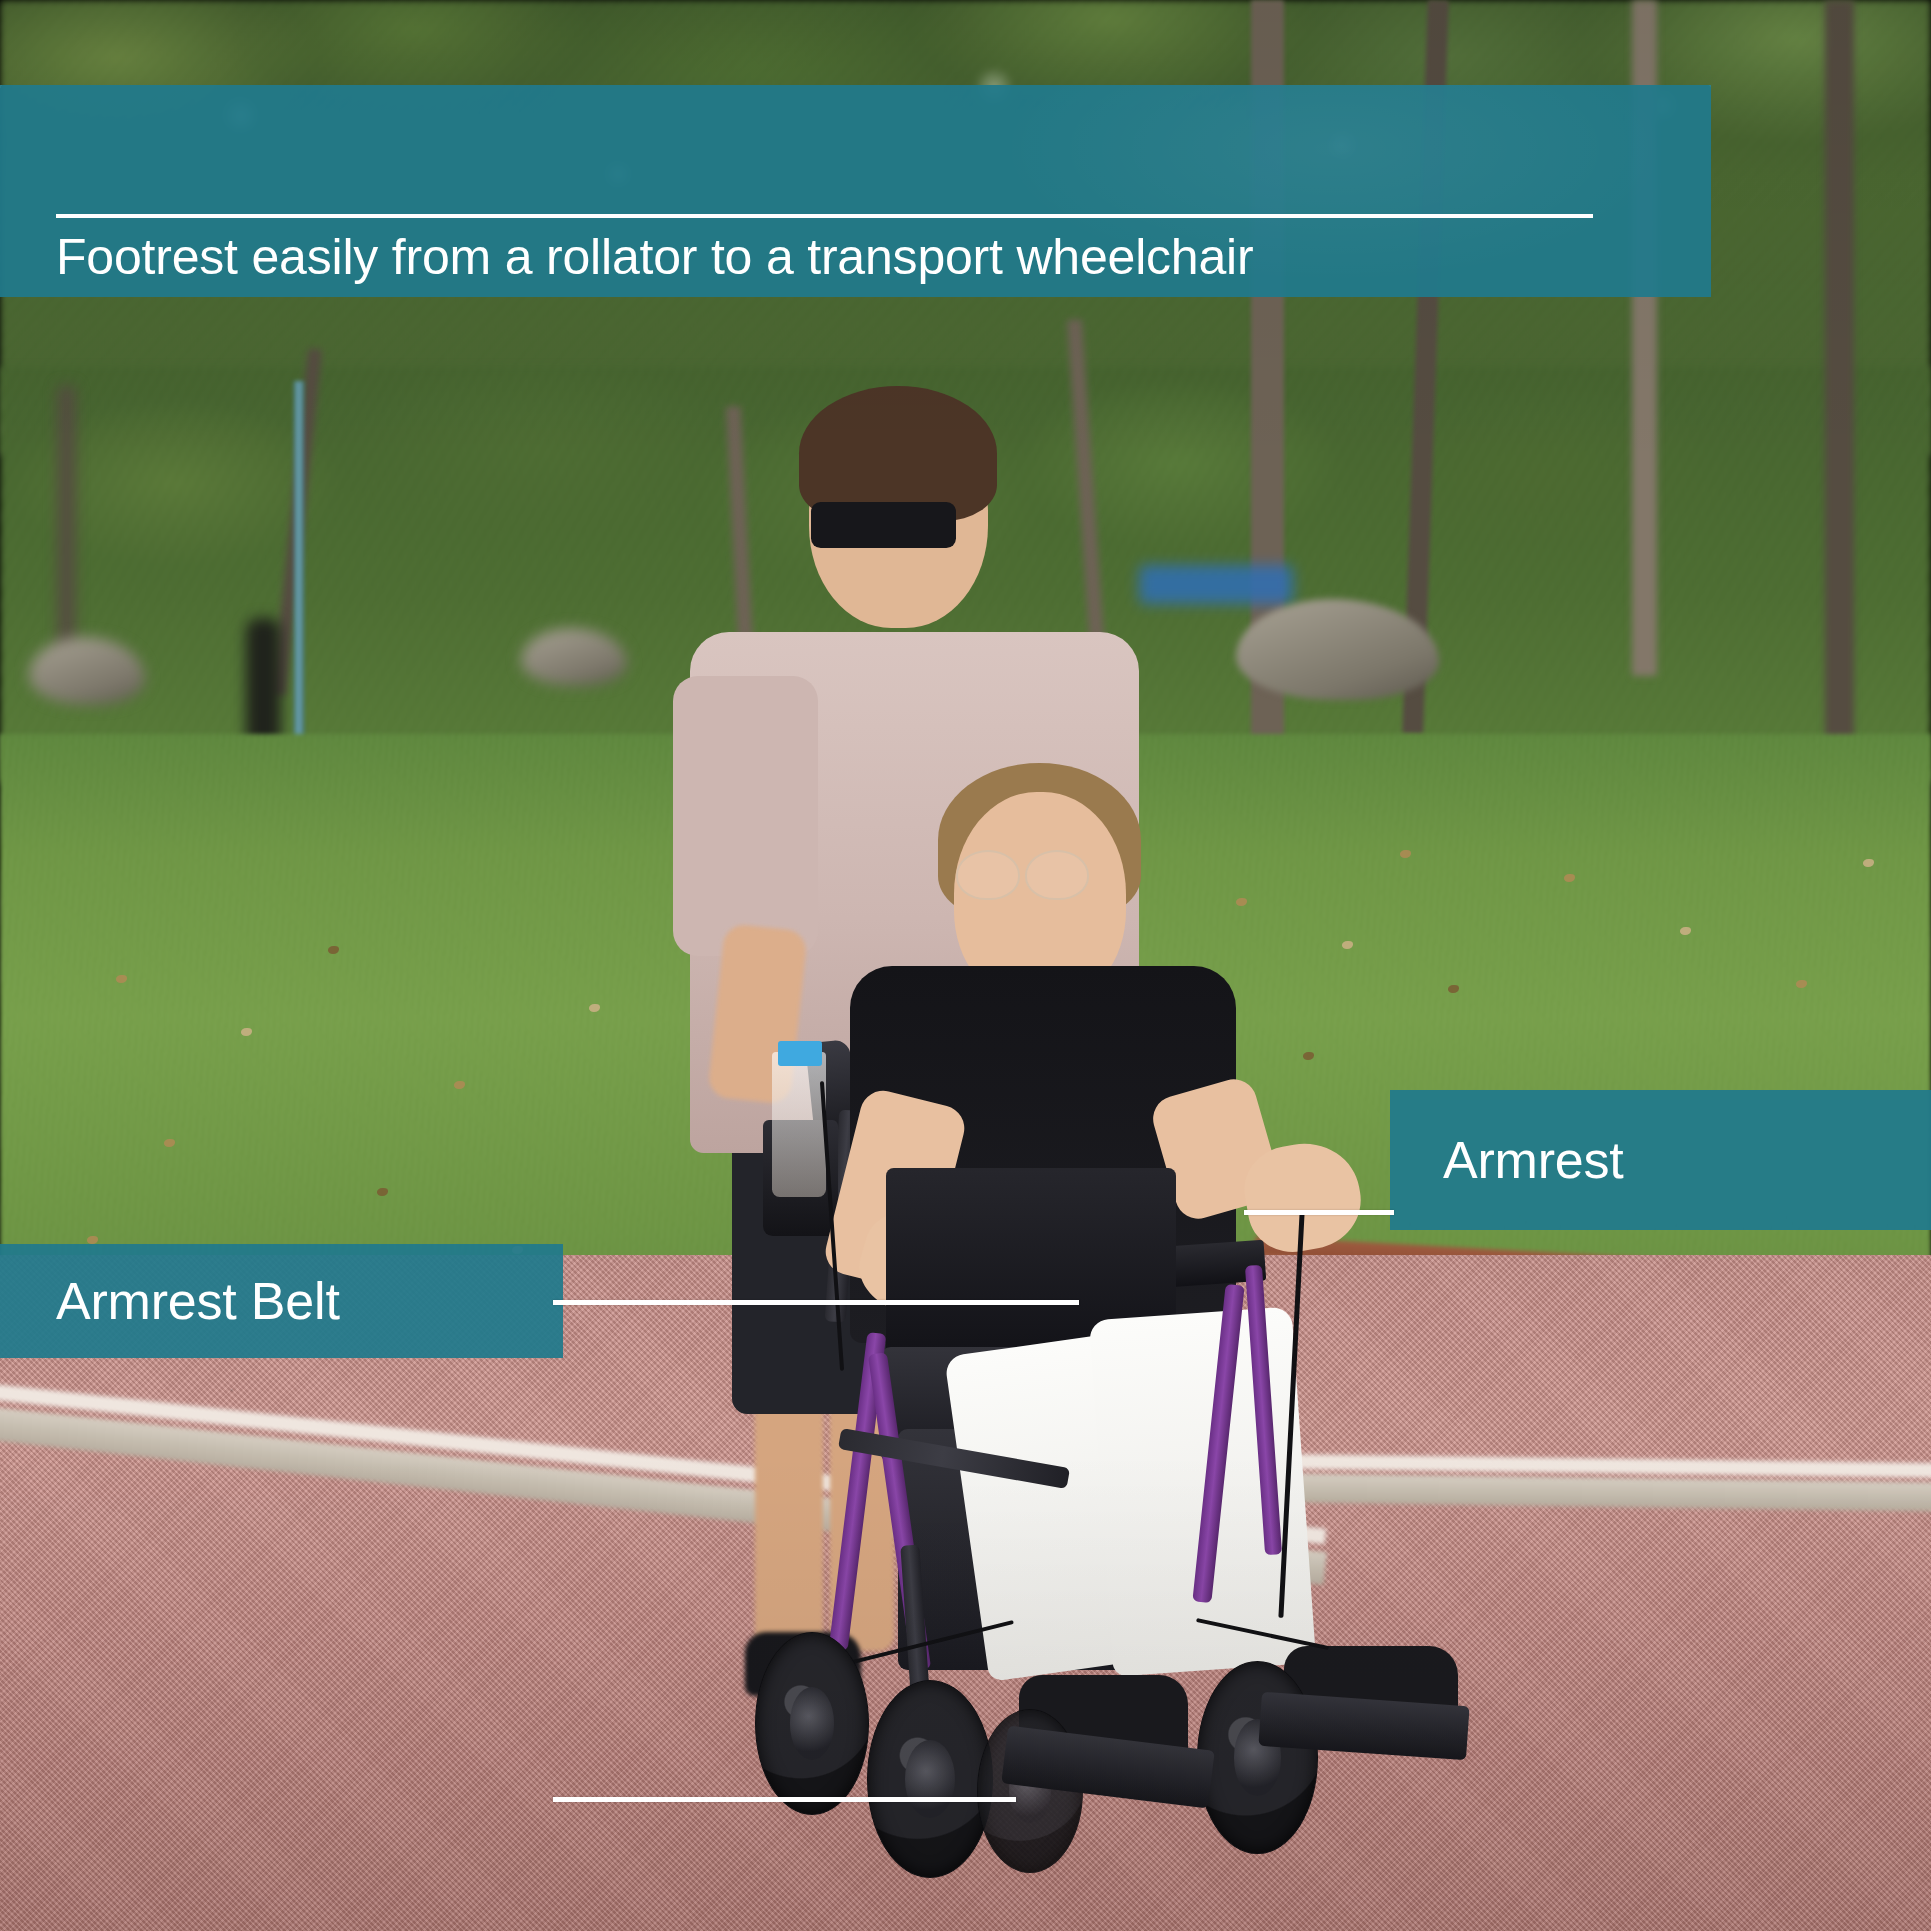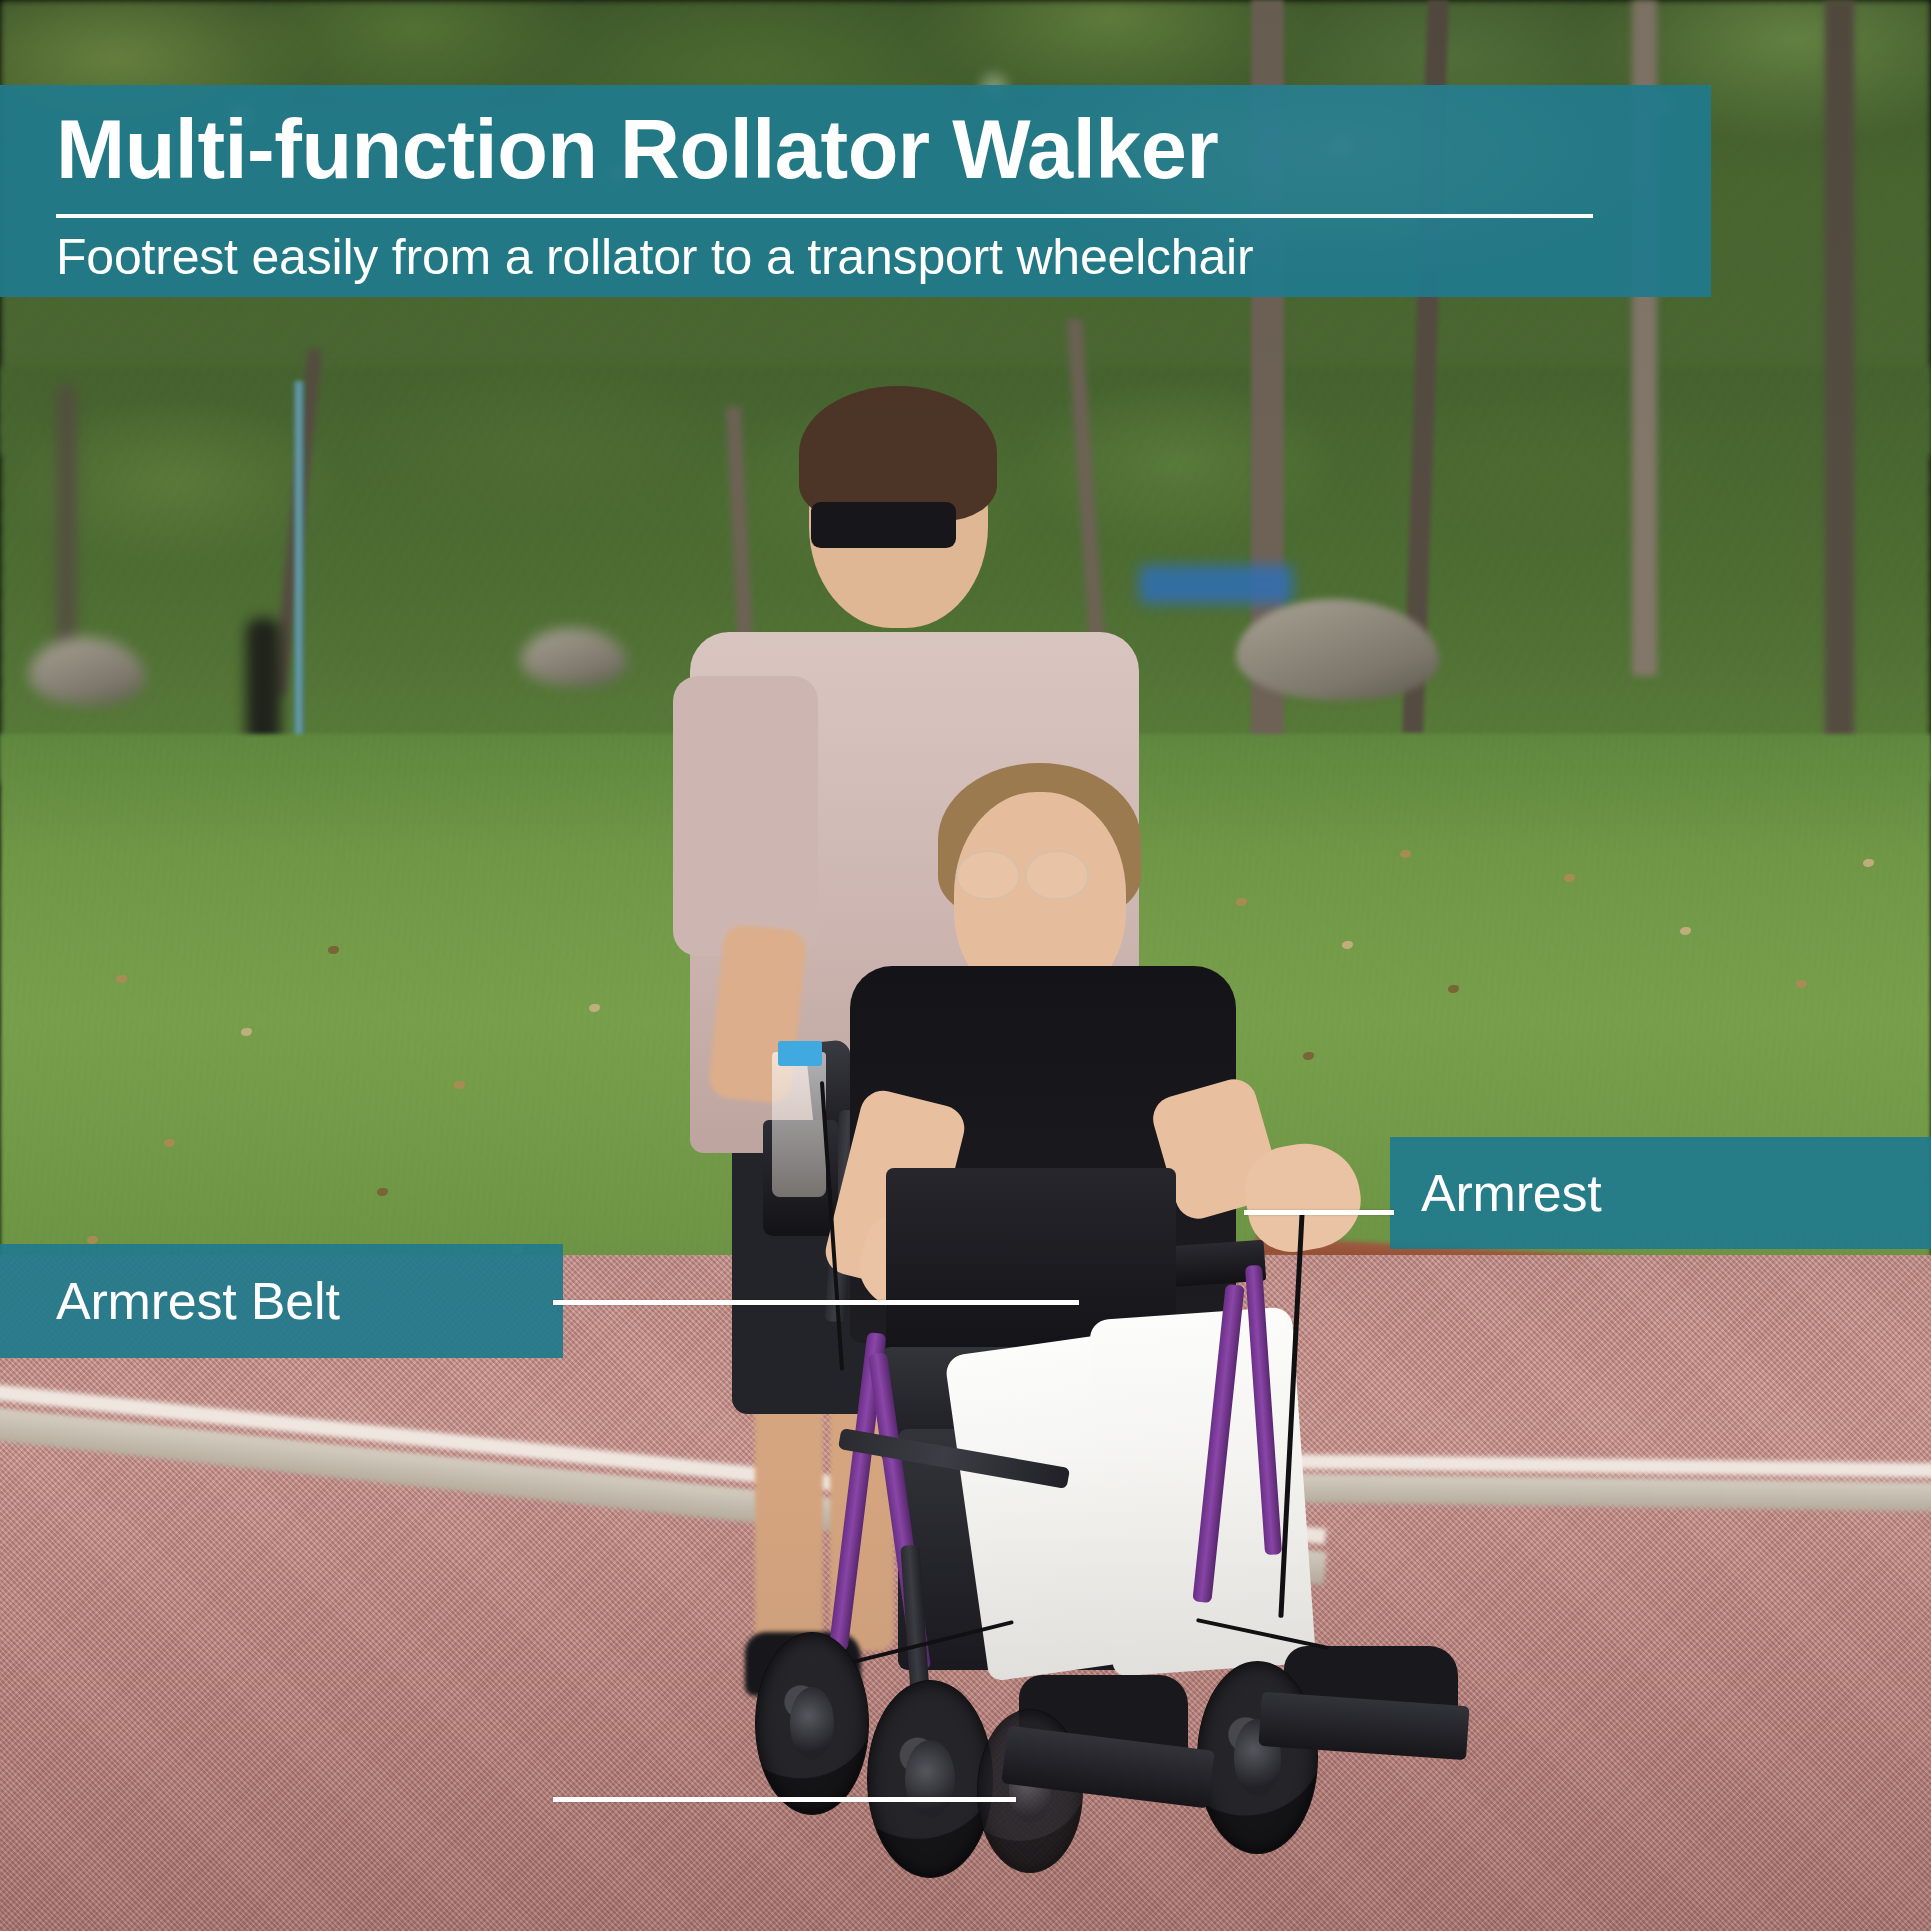--- a/index.html
+++ b/index.html
@@ -260,21 +260,21 @@
   }
   .callout-label {
     color:#fff; font-size:52px; font-weight:normal;
     letter-spacing:-0.2px; white-space:nowrap;
   }
   .leader-line {
     position:absolute; height:4.8px; background:#fff;
     box-shadow:0 0 1.9px rgba(0,0,0,.25);
   }
 
-  #callout-armrest      { left:1390px; top:1137px; width:541px; height:112px; padding-left:31px; }
+  #callout-armrest      { left:1390px; top:1090px; width:541px; height:140px; padding-left:53px; }
   #leader-armrest       { left:1244px; top:1210px; width:150px; }
 
   #callout-safety-belt  { left:0px;    top:1244px; width:563px; height:114px; padding-left:56px; }
   #leader-safety-belt   { left:553px;  top:1300px; width:526px; }
 
   #callout-footrest     { left:0px;    top:1741px; width:563px; height:116px; padding-left:56px; }
   #leader-footrest      { left:553px;  top:1797px; width:463px; }
 </style>
 </head>
 <body>
@@ -430,21 +430,20 @@
       </div>
 
     <div class="footplate" style="left:1004px; top:1738px; width:208px; height:58px; transform:rotate(7deg);"></div>
     <div class="footplate" style="left:1260px; top:1699px; width:208px; height:54px; transform:rotate(4deg);"></div>
 
     <div class="grade"></div>
   </div>
 
   <div id="header-banner">
     <div class="veins"></div>
-    <div id="banner-title">Multi-function Rollator Walker</div>
     <div id="banner-divider"></div>
     <div id="banner-subtitle">Footrest easily from a rollator to a transport wheelchair</div>
   </div>
 
   <div class="callout-box" id="callout-armrest">
     <span class="callout-label">Armrest</span>
   </div>
   <div class="leader-line" id="leader-armrest"></div>
 
   <div class="callout-box" id="callout-safety-belt">

